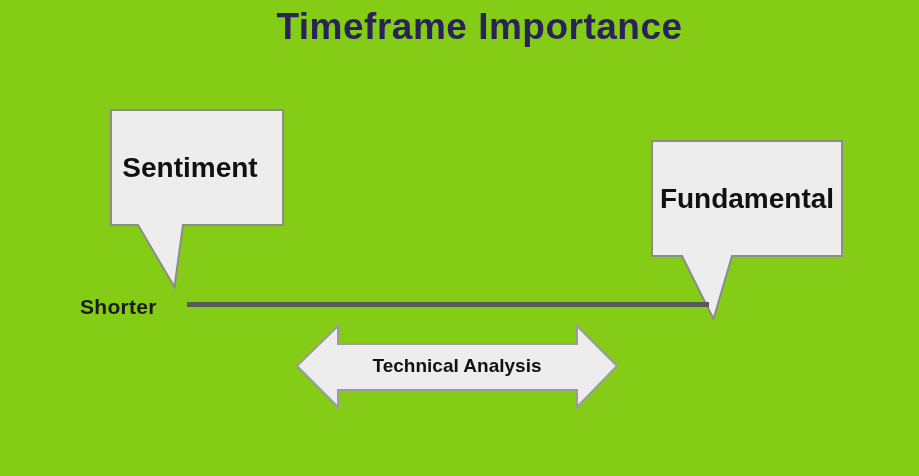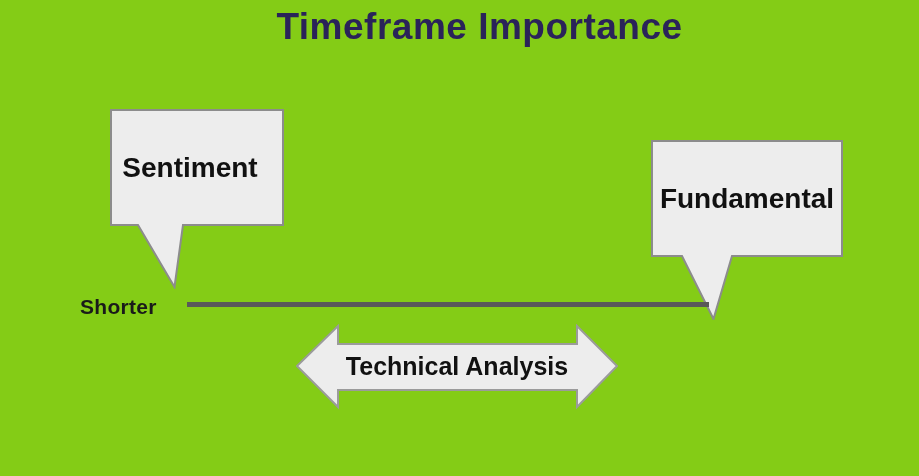--- a/index.html
+++ b/index.html
@@ -69,21 +69,21 @@
     width: 322px;
     height: 86px;
   }
   .double-arrow svg { display: block; }
   .double-arrow .arrow-label {
     position: absolute;
     inset: 0;
     display: flex;
     align-items: center;
     justify-content: center;
-    font-size: 25px;
+    font-size: 19px;
     font-weight: bold;
     color: #111111;
     padding-bottom: 2px;
   }
 </style>
 </head>
 <body>
 
 <div class="canvas">
 

